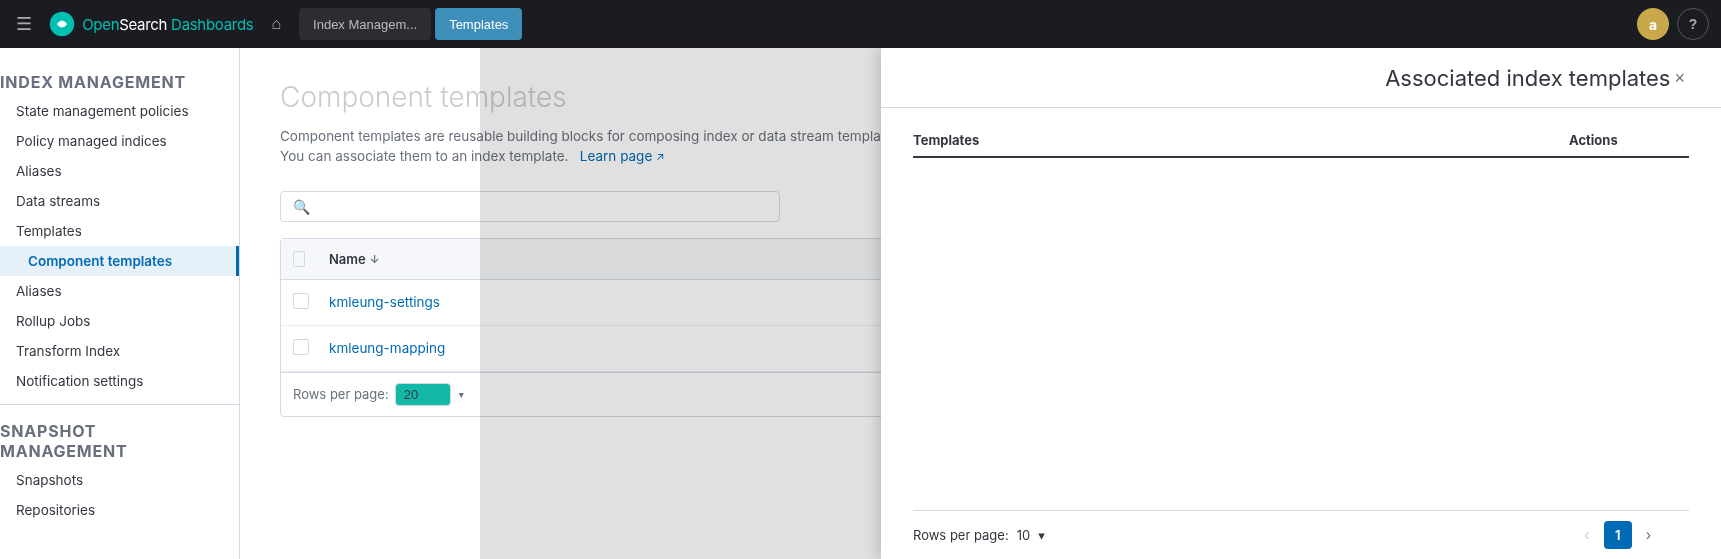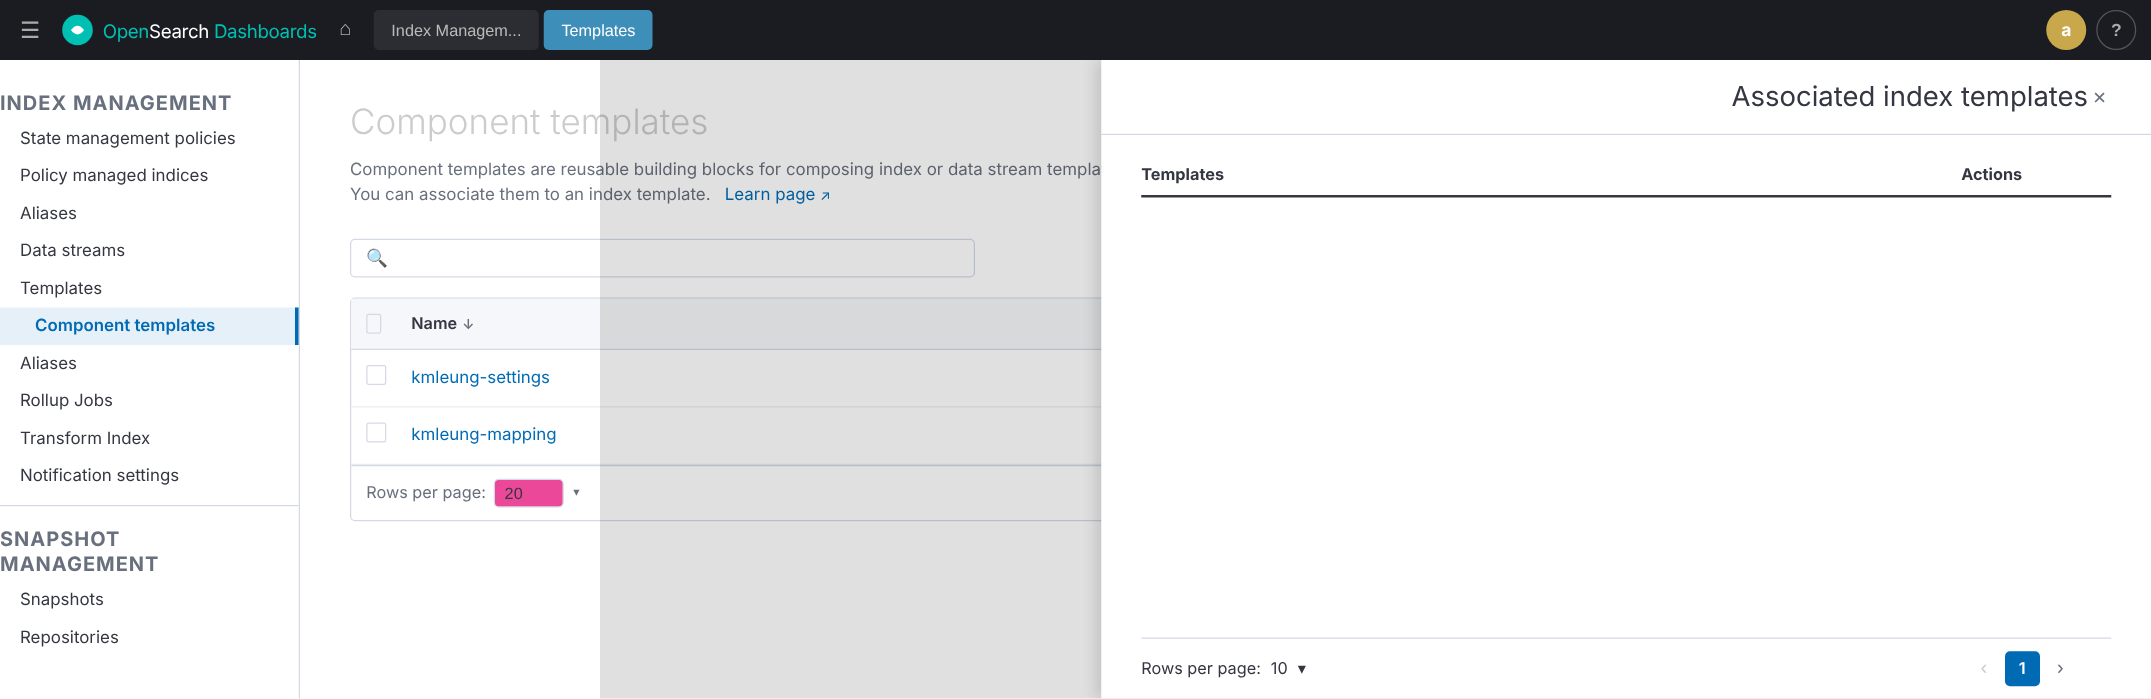--- a/index.html
+++ b/index.html
@@ -186,21 +186,21 @@
       gap: 8px;
       border-top: 1px solid #d3dae6;
     }
     .rows-per-page { display: flex; align-items: center; gap: 6px; }
     .rows-select {
       border: 1px solid #d3dae6;
       border-radius: 4px;
       padding: 3px 24px 3px 8px;
       font-size: 13px;
       color: #343741;
-      background: #ec4899;
+      background: #14b8a6;
       cursor: pointer;
       appearance: none;
     }
     .chevron-down { font-size: 10px; color: #69707d; margin-left: 2px; }
 
     
     .right-panel-overlay {
       position: absolute;
       top: 0; right: 0; bottom: 0;
       width: calc(100% - 240px);

